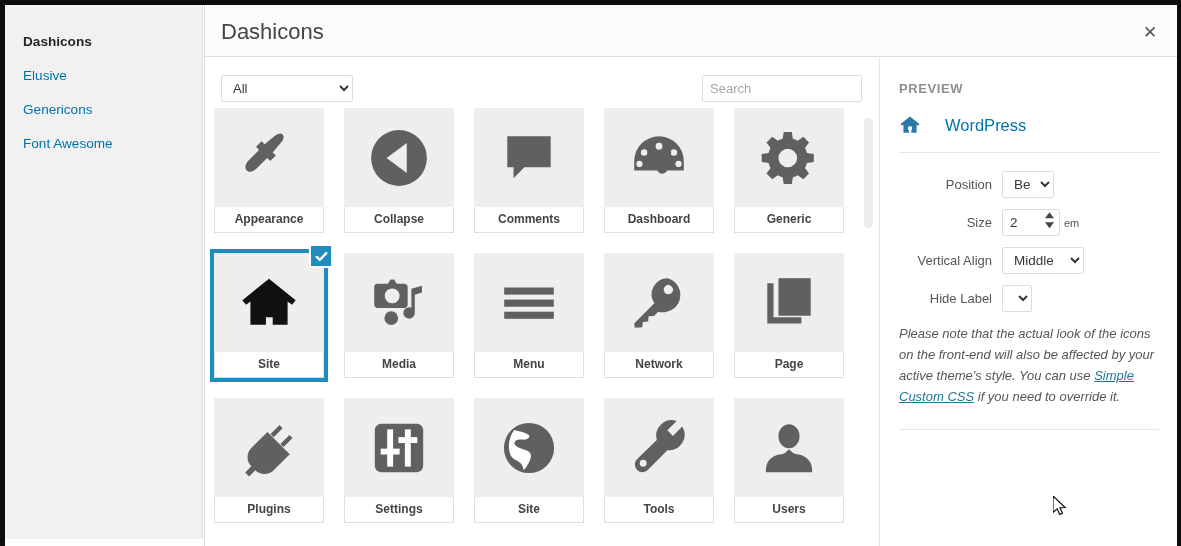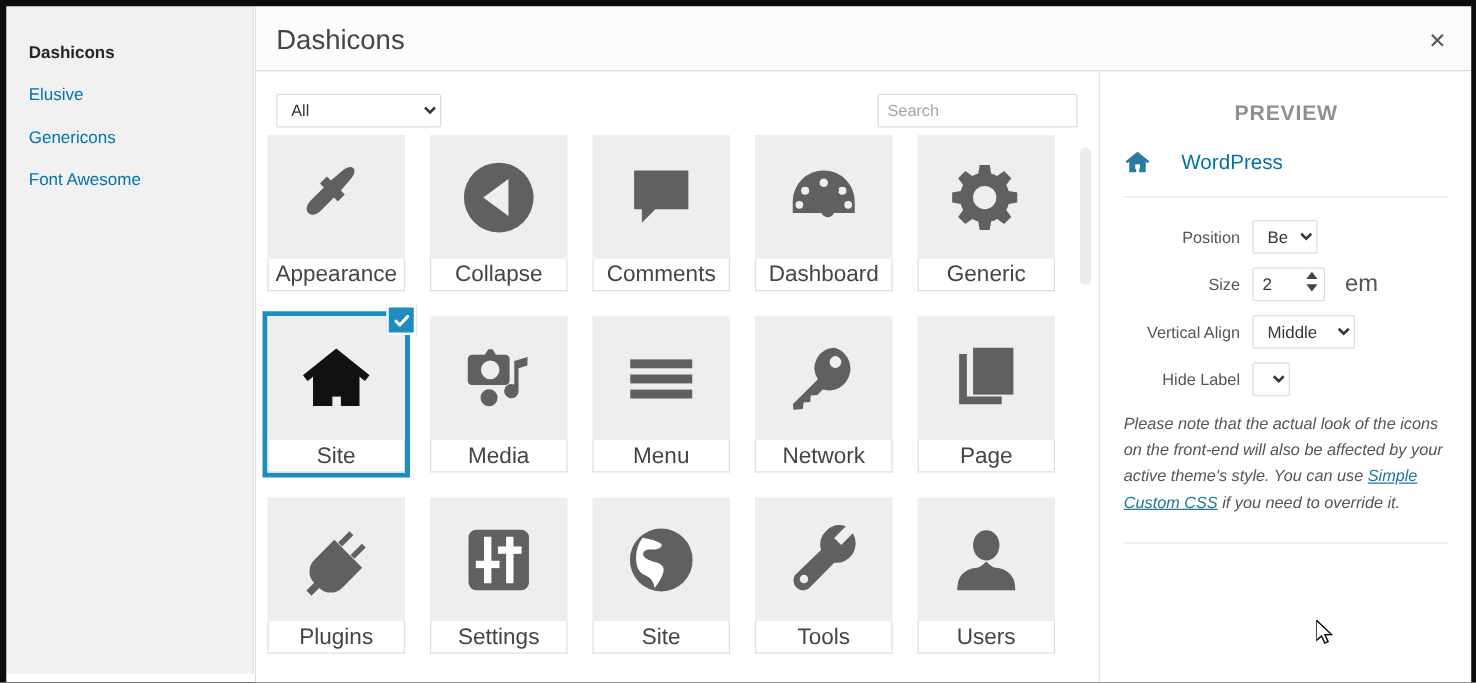--- a/index.html
+++ b/index.html
@@ -122,24 +122,25 @@
     width: 110px; height: 99px;
     background: #eeeeee;
     display: flex; align-items: center; justify-content: center;
   }
   .tile .glyph-box svg { display:block; }
   .tile .tile-label {
     width: 110px; height: 26px;
     border: 1px solid #dfdfdf;
     border-top: 0;
     background: #fff;
-    font-size: 18px;
+    font-size: 12px;
     color: #444;
     text-align: center;
     line-height: 24px;
+    font-weight: bold;
   }
   .tile.selected { box-shadow: 0 0 0 4px #1e8cbe; }
   .tile.selected .glyph-box svg path,
   .tile.selected .glyph-box svg rect,
   .tile.selected .glyph-box svg circle,
   .tile.selected .glyph-box svg polygon { fill: #111; }
   .tile .check-badge {
     position: absolute; right: -9px; top: -9px;
     width: 24px; height: 24px;
     background: #1e8cbe;
@@ -160,26 +161,25 @@
     cursor: pointer;
   }
 
   
   .right-pane {
     position: absolute; left: 676px; top: 0; right: 0; bottom: 0;
     background: #fff;
     padding: 23px 18px 0 18px;
   }
   .preview-heading {
-    font-size: 17px;
+    font-size: 13px;
     letter-spacing: 0.6px;
     color: #8f8f8f;
     font-weight: bold;
     margin: 0 0 18px 0;
-    text-align: center;
   }
   .preview-sample {
     display: flex; align-items: center; gap: 24px;
     color: #0073aa;
     font-size: 16.5px;
     margin-bottom: 16px;
   }
   .preview-sample svg { display:block; }
   .hr { height: 1px; background: #e6e6e6; margin: 0 0 18px 0; }
 
@@ -209,21 +209,21 @@
   .ctrl-valign { width: 82px; }
   .ctrl-hide { width: 30px; }
   .num-wrap { position: relative; width: 58px; }
   .ctrl-size { width: 58px; padding-right: 18px; }
   .spinner {
     position: absolute; right: 6px; top: 3px;
     display: flex; flex-direction: column; gap: 3px;
     cursor: pointer;
   }
   .spinner svg { display: block; }
-  .unit { margin-left: 16px; font-size: 19px; color: #555; }
+  .unit { margin-left: 4px; font-size: 11px; color: #555; }
 
   .note {
     margin-top: 8px;
     font-style: italic;
     font-size: 13px;
     line-height: 21px;
     color: #555;
     max-width: 262px;
   }
   .note a { color: #21759b; text-decoration: underline; }

